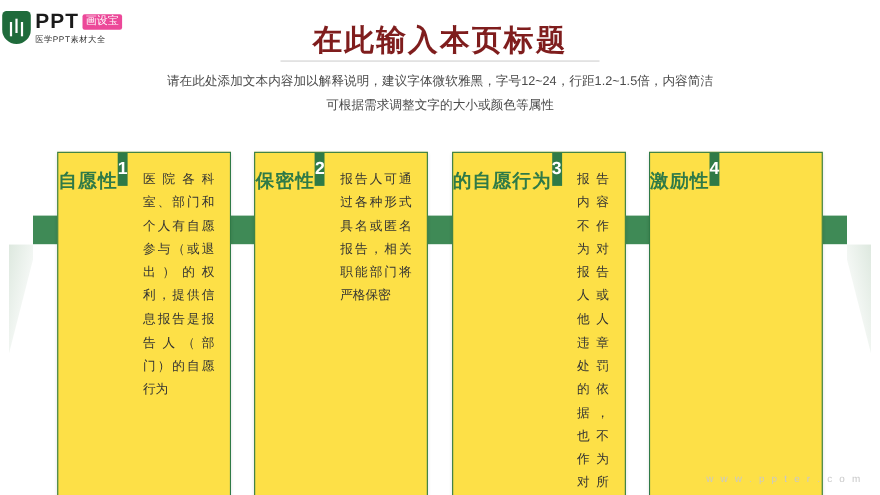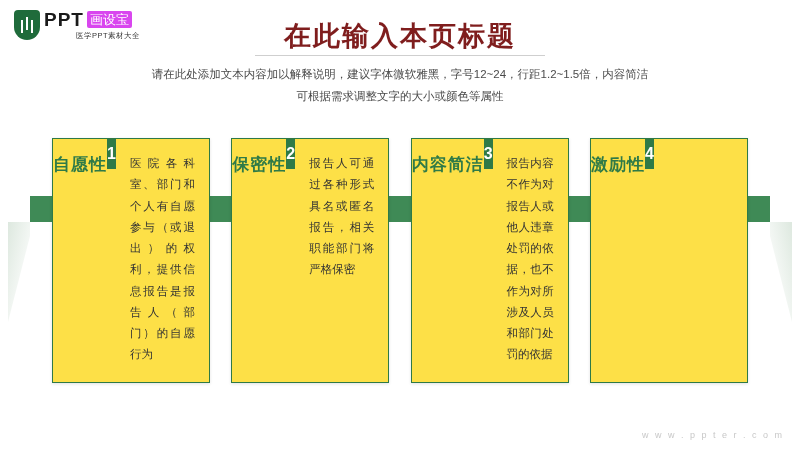--- a/index.html
+++ b/index.html
@@ -11,21 +11,21 @@
     height: 450px;
     overflow: hidden;
     font-family: "Liberation Sans", sans-serif;
     background: #ffffff;
     position: relative;
   }
 
   
   .logo-wrap {
     position: absolute;
-    left: 14px;
+    left: 2px;
     top: 8px;
     display: flex;
     align-items: center;
     height: 34px;
   }
   .logo-shield {
     width: 26px;
     height: 30px;
     background: #1f6b3b;
     border-radius: 4px 4px 13px 13px;
@@ -54,33 +54,32 @@
     align-items: center;
   }
   .logo-ppt {
     font-size: 19px;
     font-weight: bold;
     color: #1a1a1a;
     letter-spacing: 1px;
   }
   .logo-badge {
     margin-left: 3px;
-    background: #d946ef;
+    background: #ec4899;
     color: #ffffff;
-    font-size: 13px;
+    font-size: 10px;
     padding: 2px 3px;
     border-radius: 2px;
     letter-spacing: 0px;
   }
   .logo-sub {
     font-size: 7.5px;
     color: #333333;
     letter-spacing: 0.5px;
     margin-top: 3px;
-    margin-left: 32px;
   }
 
   
   .page-title {
     position: absolute;
     top: 18px;
     left: 0;
     width: 100%;
     text-align: center;
     font-size: 27px;
@@ -234,21 +233,21 @@
     <div class="card-body">医院各科室、部门和个人有自愿参与（或退出）的权利，提供信息报告是报告人（部门）的自愿行为</div>
   </div>
 
   <div class="card">
     <div class="card-head">保密性</div>
     <div class="card-num">2</div>
     <div class="card-body">报告人可通过各种形式具名或匿名报告，相关职能部门将严格保密</div>
   </div>
 
   <div class="card">
-    <div class="card-head">内容简洁</div>
+    <div class="card-head">的自愿行为</div>
     <div class="card-num">3</div>
     <div class="card-body">报告内容不作为对报告人或他人违章处罚的依据，也不作为对所涉及人员和部门处罚的依据</div>
   </div>
 
   <div class="card">
     <div class="card-head">激励性</div>
     <div class="card-num">4</div>
   </div>
 
 </div>

